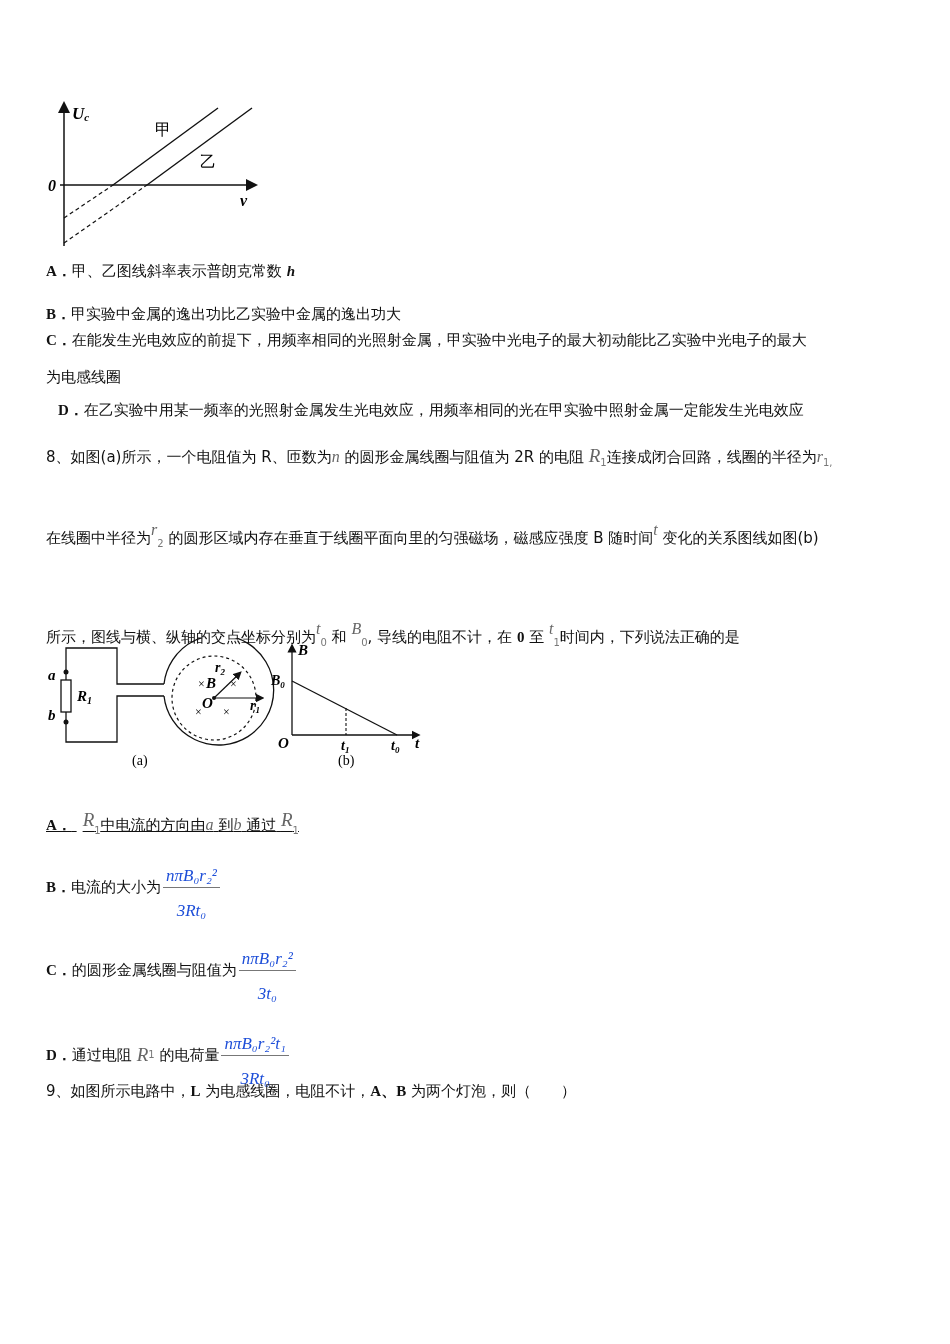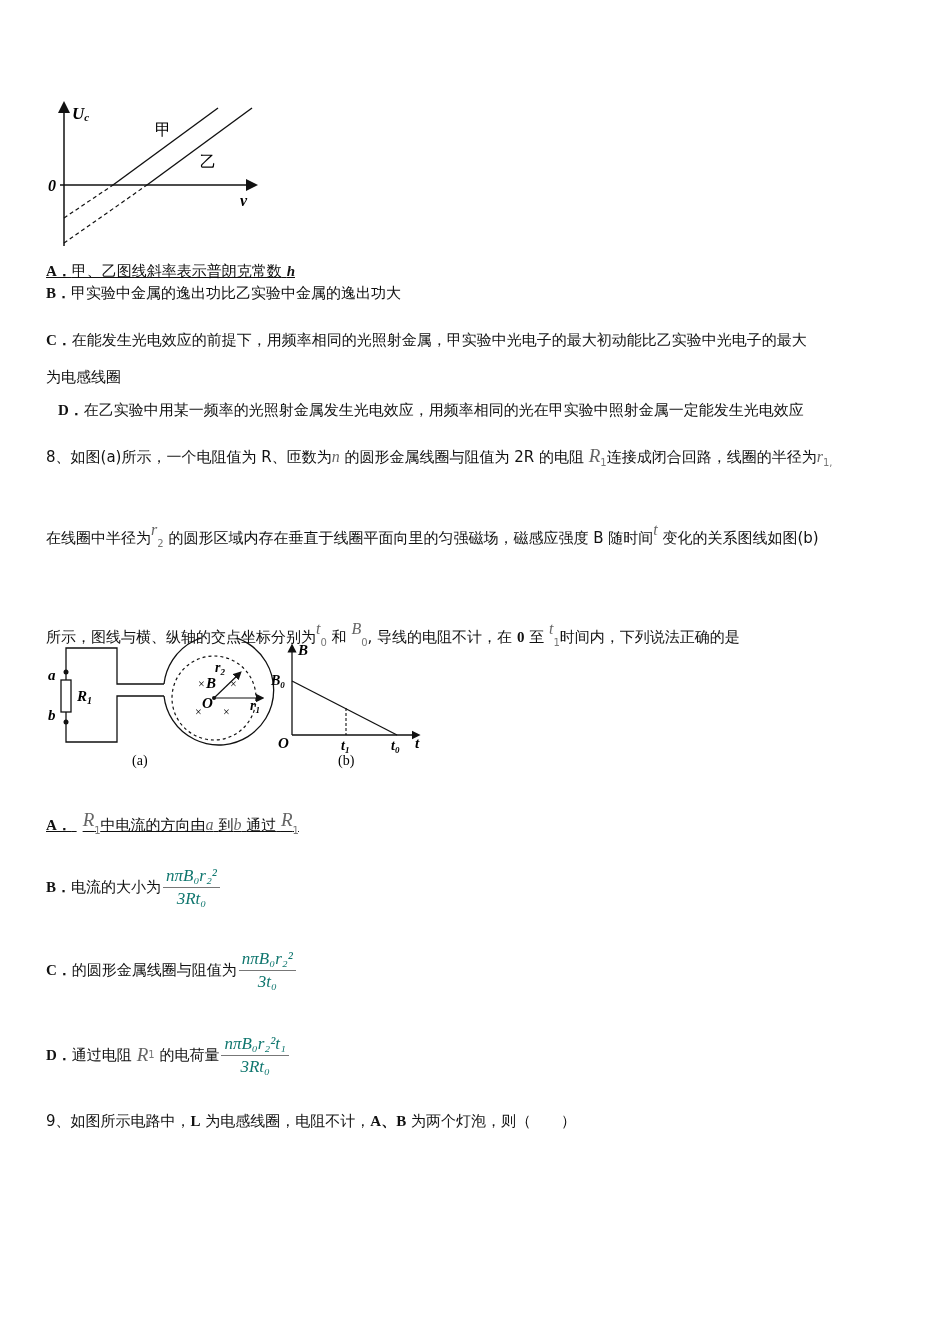--- a/index.html
+++ b/index.html
@@ -7,21 +7,21 @@
          font-family:"DejaVu Sans", "Liberation Sans", sans-serif; color:#111; }
   .abs { position:absolute; }
   .line { position:absolute; left:46px; font-size:15px; line-height:20px; white-space:nowrap; }
   .opt-label { font-family:"Liberation Serif", serif; font-weight:bold; font-size:15px; }
   .bold { font-weight:bold; }
   .serif { font-family:"Liberation Serif", serif; }
   .math { font-family:"Liberation Serif", serif; font-style:italic; color:#666; font-size:19px; }
   .math-small { font-family:"Liberation Serif", serif; font-style:italic; color:#666; font-size:16px; }
   .sub { font-size:10px; vertical-align:-4px; font-style:normal; color:#777; }
   .frac { display:inline-flex; flex-direction:column; align-items:center; vertical-align:middle; margin-left:2px; }
-  .frac .num, .frac .den { font-family:"Liberation Serif", serif; font-style:italic; color:#0f766e; font-size:17px; line-height:22px; padding:0 3px; }
+  .frac .num, .frac .den { font-family:"Liberation Serif", serif; font-style:italic; color:#1d4ed8; font-size:17px; line-height:22px; padding:0 3px;margin-top:12px; }
   .frac .bar { width:100%; height:1px; background:#777; }
   svg text { font-family:"Liberation Serif", serif; }
 </style>
 </head>
 <body>
 
 <svg class="abs" style="left:40px;top:90px;" width="230" height="160" viewBox="0 0 230 160">
   <defs>
     <marker id="ah" markerWidth="8" markerHeight="8" refX="6" refY="4" orient="auto">
       <path d="M0,0 L8,4 L0,8 Z" fill="#111"></path>
@@ -33,24 +33,24 @@
   <line x1="107" y1="95" x2="212" y2="18" stroke="#111" stroke-width="1.4"></line>
   <line x1="24" y1="128" x2="73" y2="95" stroke="#111" stroke-width="1.2" stroke-dasharray="4,3"></line>
   <line x1="24" y1="153" x2="107" y2="95" stroke="#111" stroke-width="1.2" stroke-dasharray="4,3"></line>
   <text x="32" y="29" font-size="17" font-weight="bold" font-style="italic"><tspan>U</tspan><tspan font-size="11" dy="2">c</tspan></text>
   <text x="8" y="101" font-size="16" font-weight="bold" font-style="italic">0</text>
   <text x="200" y="116" font-size="16" font-weight="bold" font-style="italic">v</text>
   <text x="115" y="45" font-size="16" font-family="DejaVu Sans, sans-serif">甲</text>
   <text x="160" y="77" font-size="16" font-family="DejaVu Sans, sans-serif">乙</text>
 </svg>
 
-<div class="line" style="top:261px;text-decoration:underline;">
+<div class="line" style="top:261px;">
   <span class="opt-label">A．</span><span>甲、乙图线斜率表示普朗克常数</span> <span class="serif bold" style="font-style:italic;">h</span>
 </div>
-<div class="line" style="top:283px;">
+<div class="line" style="top:304px;">
   <span class="opt-label">B．</span><span>甲实验中金属的逸出功比乙实验中金属的逸出功大</span>
 </div>
 <div class="line" style="top:330px;">
   <span class="opt-label">C．</span><span>在能发生光电效应的前提下，用频率相同的光照射金属，甲实验中光电子的最大初动能比乙实验中光电子的最大</span>
 </div>
 <div class="line" style="top:367px;">为电感线圈</div>
 <div class="line" style="top:400px;margin-left:12px;">
   <span class="opt-label">D．</span><span>在乙实验中用某一频率的光照射金属发生光电效应，用频率相同的光在甲实验中照射金属一定能发生光电效应</span>
 </div>
 
@@ -139,15 +139,15 @@
 </div>
 <div class="line" style="top:1030px;height:50px;display:flex;align-items:center;">
   <span class="opt-label">D．</span><span>通过电阻</span>&nbsp;<span class="math">R</span><span class="sub">1</span>&nbsp;<span>的电荷量</span>
   <span class="frac">
       <span class="num">nπB₀r₂²t₁</span>
       <span class="bar"></span>
       <span class="den">3Rt₀</span>
     </span>
 </div>
 
-<div class="line" style="top:1111px;text-align:center;">
+<div class="line" style="top:1081px;text-align:center;">
   <span>9、如图所示电路中，</span><span class="bold serif">L</span> <span>为电感线圈，电阻不计，</span><span class="bold serif">A、B</span> <span>为两个灯泡，则（　　）</span>
 </div>
 
 </body></html>

